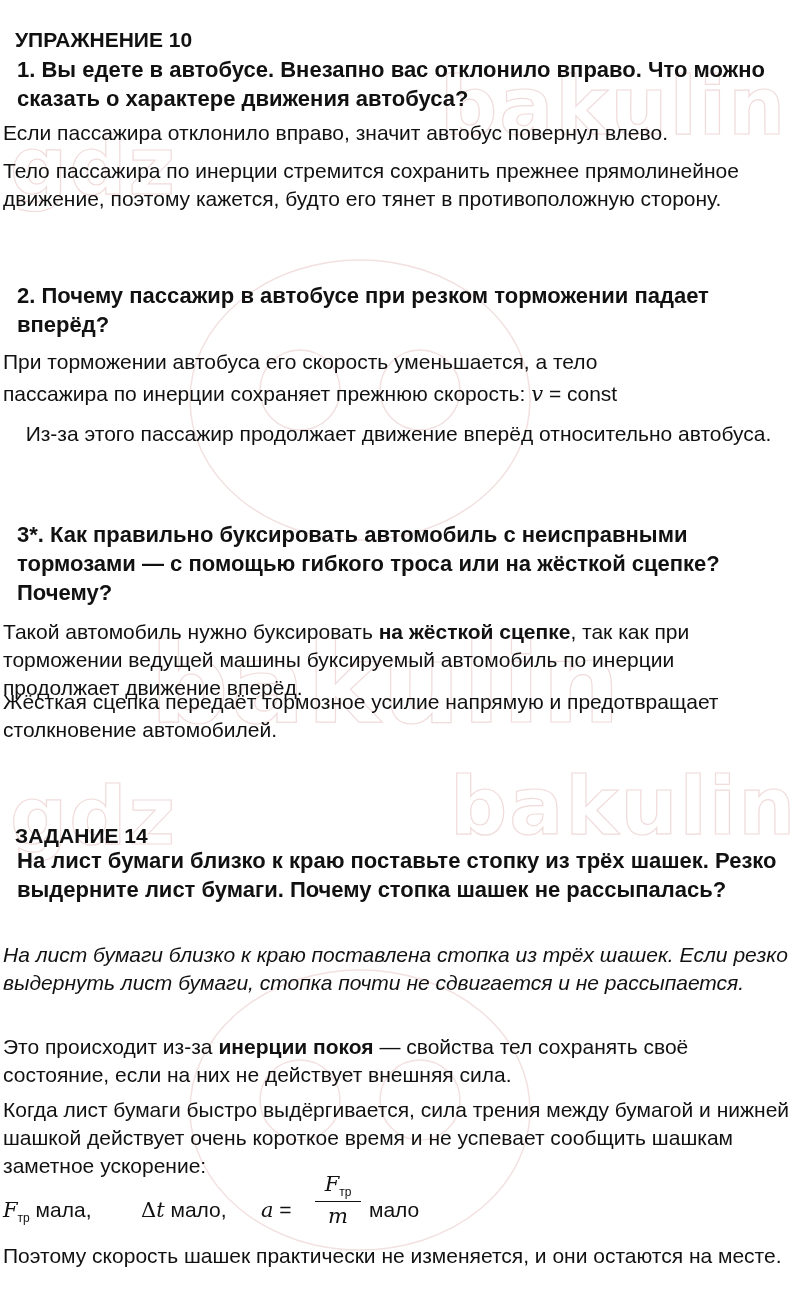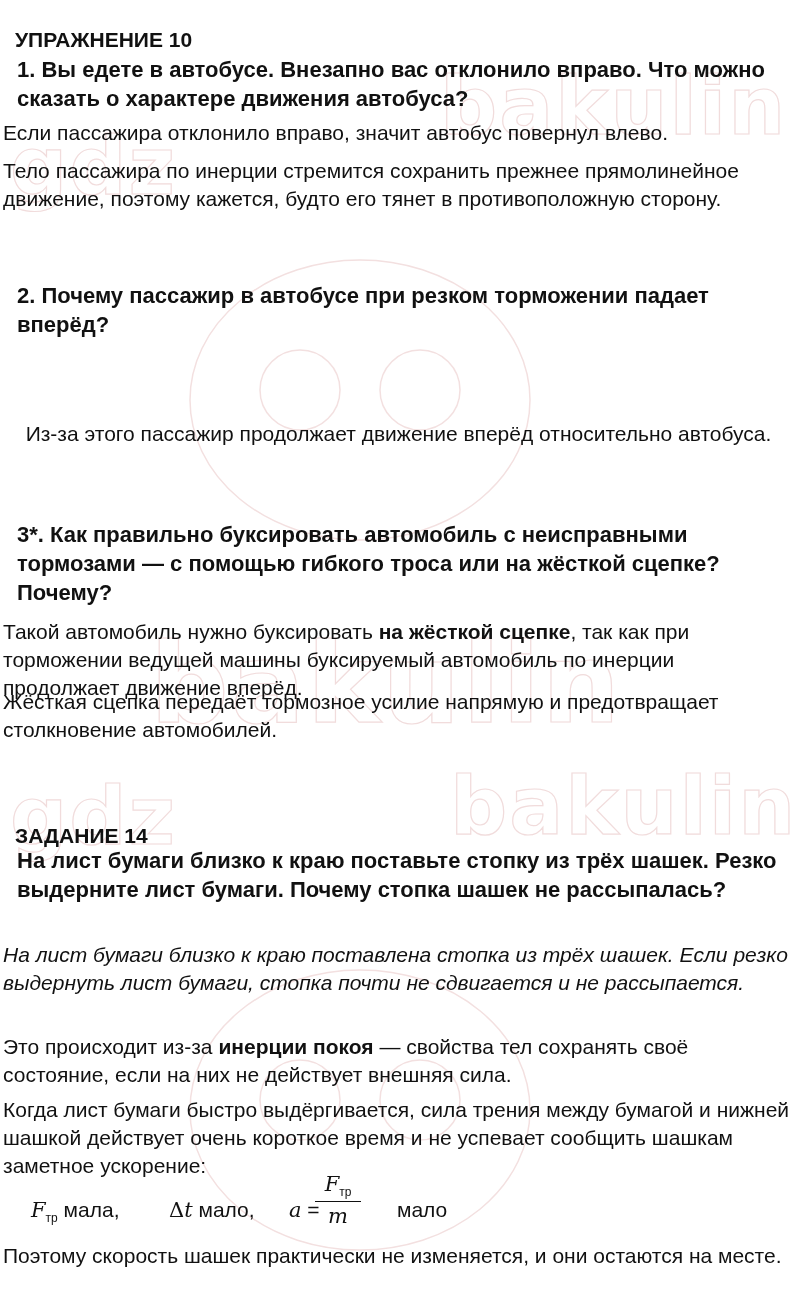--- a/index.html
+++ b/index.html
@@ -16,21 +16,21 @@
   }
   .content { position: relative; z-index: 1; padding: 0 0 0 3px; }
   .h-section {
     font-weight: bold; font-size: 21px; margin: 12px; position: absolute; left: 3px;
   }
   .q { font-weight: bold; font-size: 22px; line-height: 29px; position: absolute; left: 3px; right: 6px; margin-left: 14px; }
   .p { font-size: 21px; line-height: 28px; position: absolute; left: 3px; right: 6px; }
   .b { font-weight: bold; }
   .math-i { font-family: "DejaVu Serif", serif; font-style: italic; }
   .formula { position: absolute; left: 3px; top: 1172px; height: 76px; font-size: 21px; }
-  .f-item { position: absolute; top: 26px; white-space: nowrap; margin-left: 28px; }
+  .f-item { position: absolute; top: 26px; white-space: nowrap; }
   .frac { position: absolute; display: inline-block; text-align: center; }
   .frac .num { display: block; }
   .frac .bar { display: block; border-top: 1.5px solid #111; width: 46px; margin: 2px 0; }
   .frac .den { display: block; }
   sub { font-size: 12px; font-style: normal; font-family: "Liberation Sans", sans-serif; }
 </style>
 </head>
 <body>
 
 <div class="watermark">
@@ -54,20 +54,22 @@
 <div class="content">
 
   <h2 class="h-section" style="top:16px;">УПРАЖНЕНИЕ 10</h2>
 
   <div class="q" style="top:55px;">1. Вы едете в автобусе. Внезапно вас отклонило вправо. Что можно сказать о характере движения автобуса?</div>
   <div class="p" style="top:119px;">Если пассажира отклонило вправо, значит автобус повернул влево.</div>
   <div class="p" style="top:157px;">Тело пассажира по инерции стремится сохранить прежнее прямолинейное движение, поэтому кажется, будто его тянет в противоположную сторону.</div>
 
   <div class="q" style="top:281px;">2. Почему пассажир в автобусе при резком торможении падает вперёд?</div>
   <div class="p" style="top:348px;">
+    <div>При торможении автобуса его скорость уменьшается, а тело</div>
+    <div style="margin-top:4px;"><span>пассажира по инерции сохраняет прежнюю скорость: </span><span class="math-i">v</span><span> = const</span></div>
   </div>
   <div class="p" style="top:420px;text-align:center;">Из-за этого пассажир продолжает движение вперёд относительно автобуса.</div>
 
   <div class="q" style="top:520px;">3*. Как правильно буксировать автомобиль с неисправными тормозами — с помощью гибкого троса или на жёсткой сцепке? Почему?</div>
   <div class="p" style="top:618px;"><span>Такой автомобиль нужно буксировать </span><span class="b">на жёсткой сцепке</span><span>, так как при торможении ведущей машины буксируемый автомобиль по инерции продолжает движение вперёд.</span></div>
   <div class="p" style="top:688px;">Жёсткая сцепка передаёт тормозное усилие напрямую и предотвращает столкновение автомобилей.</div>
 
   <h2 class="h-section" style="top:812px;">ЗАДАНИЕ 14</h2>
 
   <div class="q" style="top:846px;">На лист бумаги близко к краю поставьте стопку из трёх шашек. Резко выдерните лист бумаги. Почему стопка шашек не рассыпалась?</div>

